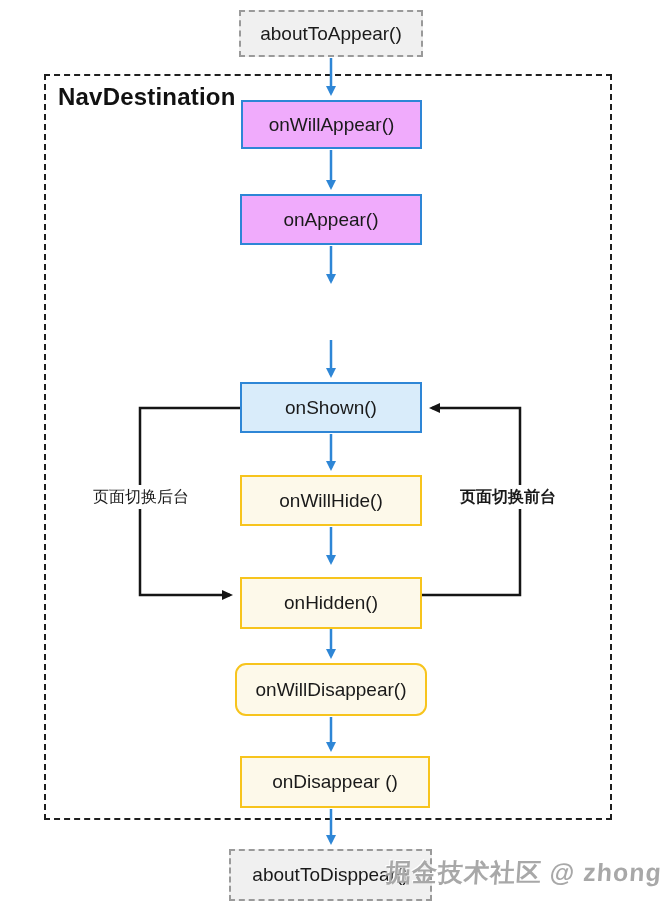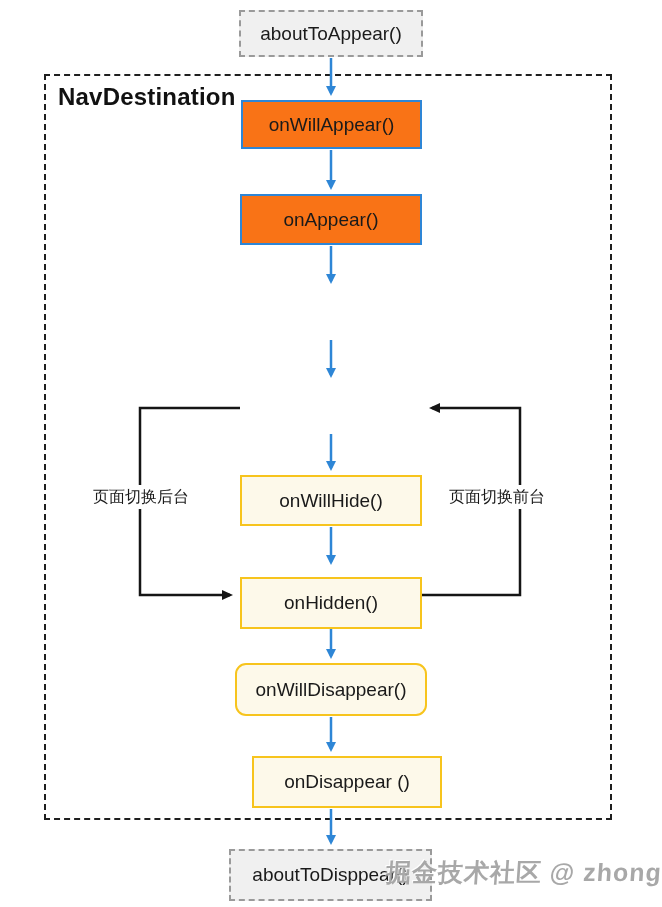--- a/index.html
+++ b/index.html
@@ -14,21 +14,21 @@
   .container-title{
     position:absolute;left:58px;top:83px;font-size:24px;font-weight:700;
     color:#111;letter-spacing:.2px;
   }
   .node{
     position:absolute;box-sizing:border-box;display:flex;align-items:center;
     justify-content:center;font-size:19px;color:#1a1a1a;text-align:right;
     background:#fff;
   }
   .node.gray{border:2px dashed #9a9a9a;background:#f0f0f0;}
-  .node.blue{border:2px solid #2e86d6;background:#f97316;}
+  .node.blue{border:2px solid #2e86d6;background:#f0abfc;}
   .node.blue-active{border:2px solid #2e86d6;background:#d9ecfa;}
   .node.yellow{border:2px solid #f7c41d;background:#fdf9ea;}
   .connector-layer{position:absolute;left:0;top:0;width:662px;height:907px;pointer-events:none;}
   .edge-label{
     position:absolute;width:150px;text-align:center;font-size:16px;color:#1a1a1a;
     background:#ffffff;padding:3px 0;line-height:1.1;
   }
   .watermark{
     position:absolute;left:386px;top:856px;font-size:25px;font-weight:600;
     color:rgba(158,158,158,.9);text-shadow:-1px -1px 0 rgba(255,255,255,.9);
@@ -64,23 +64,24 @@
     <line x1="331" y1="809" x2="331" y2="842" stroke="#2e86d6" stroke-width="2.5" marker-end="url(#arrow-blue)"></line>
 
     <path d="M240,408 L140,408 L140,595 L230,595" fill="none" stroke="#151515" stroke-width="2.5" marker-end="url(#arrow-black)"></path>
 
     <path d="M422,595 L520,595 L520,408 L432,408" fill="none" stroke="#151515" stroke-width="2.5" marker-end="url(#arrow-black)"></path>
   </svg>
 
   <div class="node gray" style="left:239px;top:10px;width:184px;height:47px;">aboutToAppear()</div>
   <div class="node blue" style="left:241px;top:100px;width:181px;height:49px;">onWillAppear()</div>
   <div class="node blue" style="left:240px;top:194px;width:182px;height:51px;">onAppear()</div>
+  <div class="node blue-active" style="left:240px;top:382px;width:182px;height:51px;">onShown()</div>
   <div class="node yellow" style="left:240px;top:475px;width:182px;height:51px;">onWillHide()</div>
   <div class="node yellow" style="left:240px;top:569px;width:182px;height:52px;margin-top:8px;">onHidden()</div>
   <div class="node yellow" style="left:235px;top:663px;width:192px;height:53px;border-radius:11px;">onWillDisappear()</div>
-  <div class="node yellow" style="left:252px;top:756px;width:190px;height:52px;">onDisappear ()</div>
+  <div class="node yellow" style="left:240px;top:756px;width:190px;height:52px;">onDisappear ()</div>
   <div class="node gray" style="left:229px;top:849px;width:203px;height:52px;">aboutToDisppear()</div>
 
   <div class="edge-label" style="left:66px;top:485px;">页面切换后台</div>
-  <div class="edge-label" style="left:422px;top:485px;">页面切换前台</div>
+  <div class="edge-label" style="left:433px;top:485px;font-weight:bold;">页面切换前台</div>
 
   <div class="watermark">掘金技术社区 @ zhongzx</div>
 </div>
 
 </body></html>

